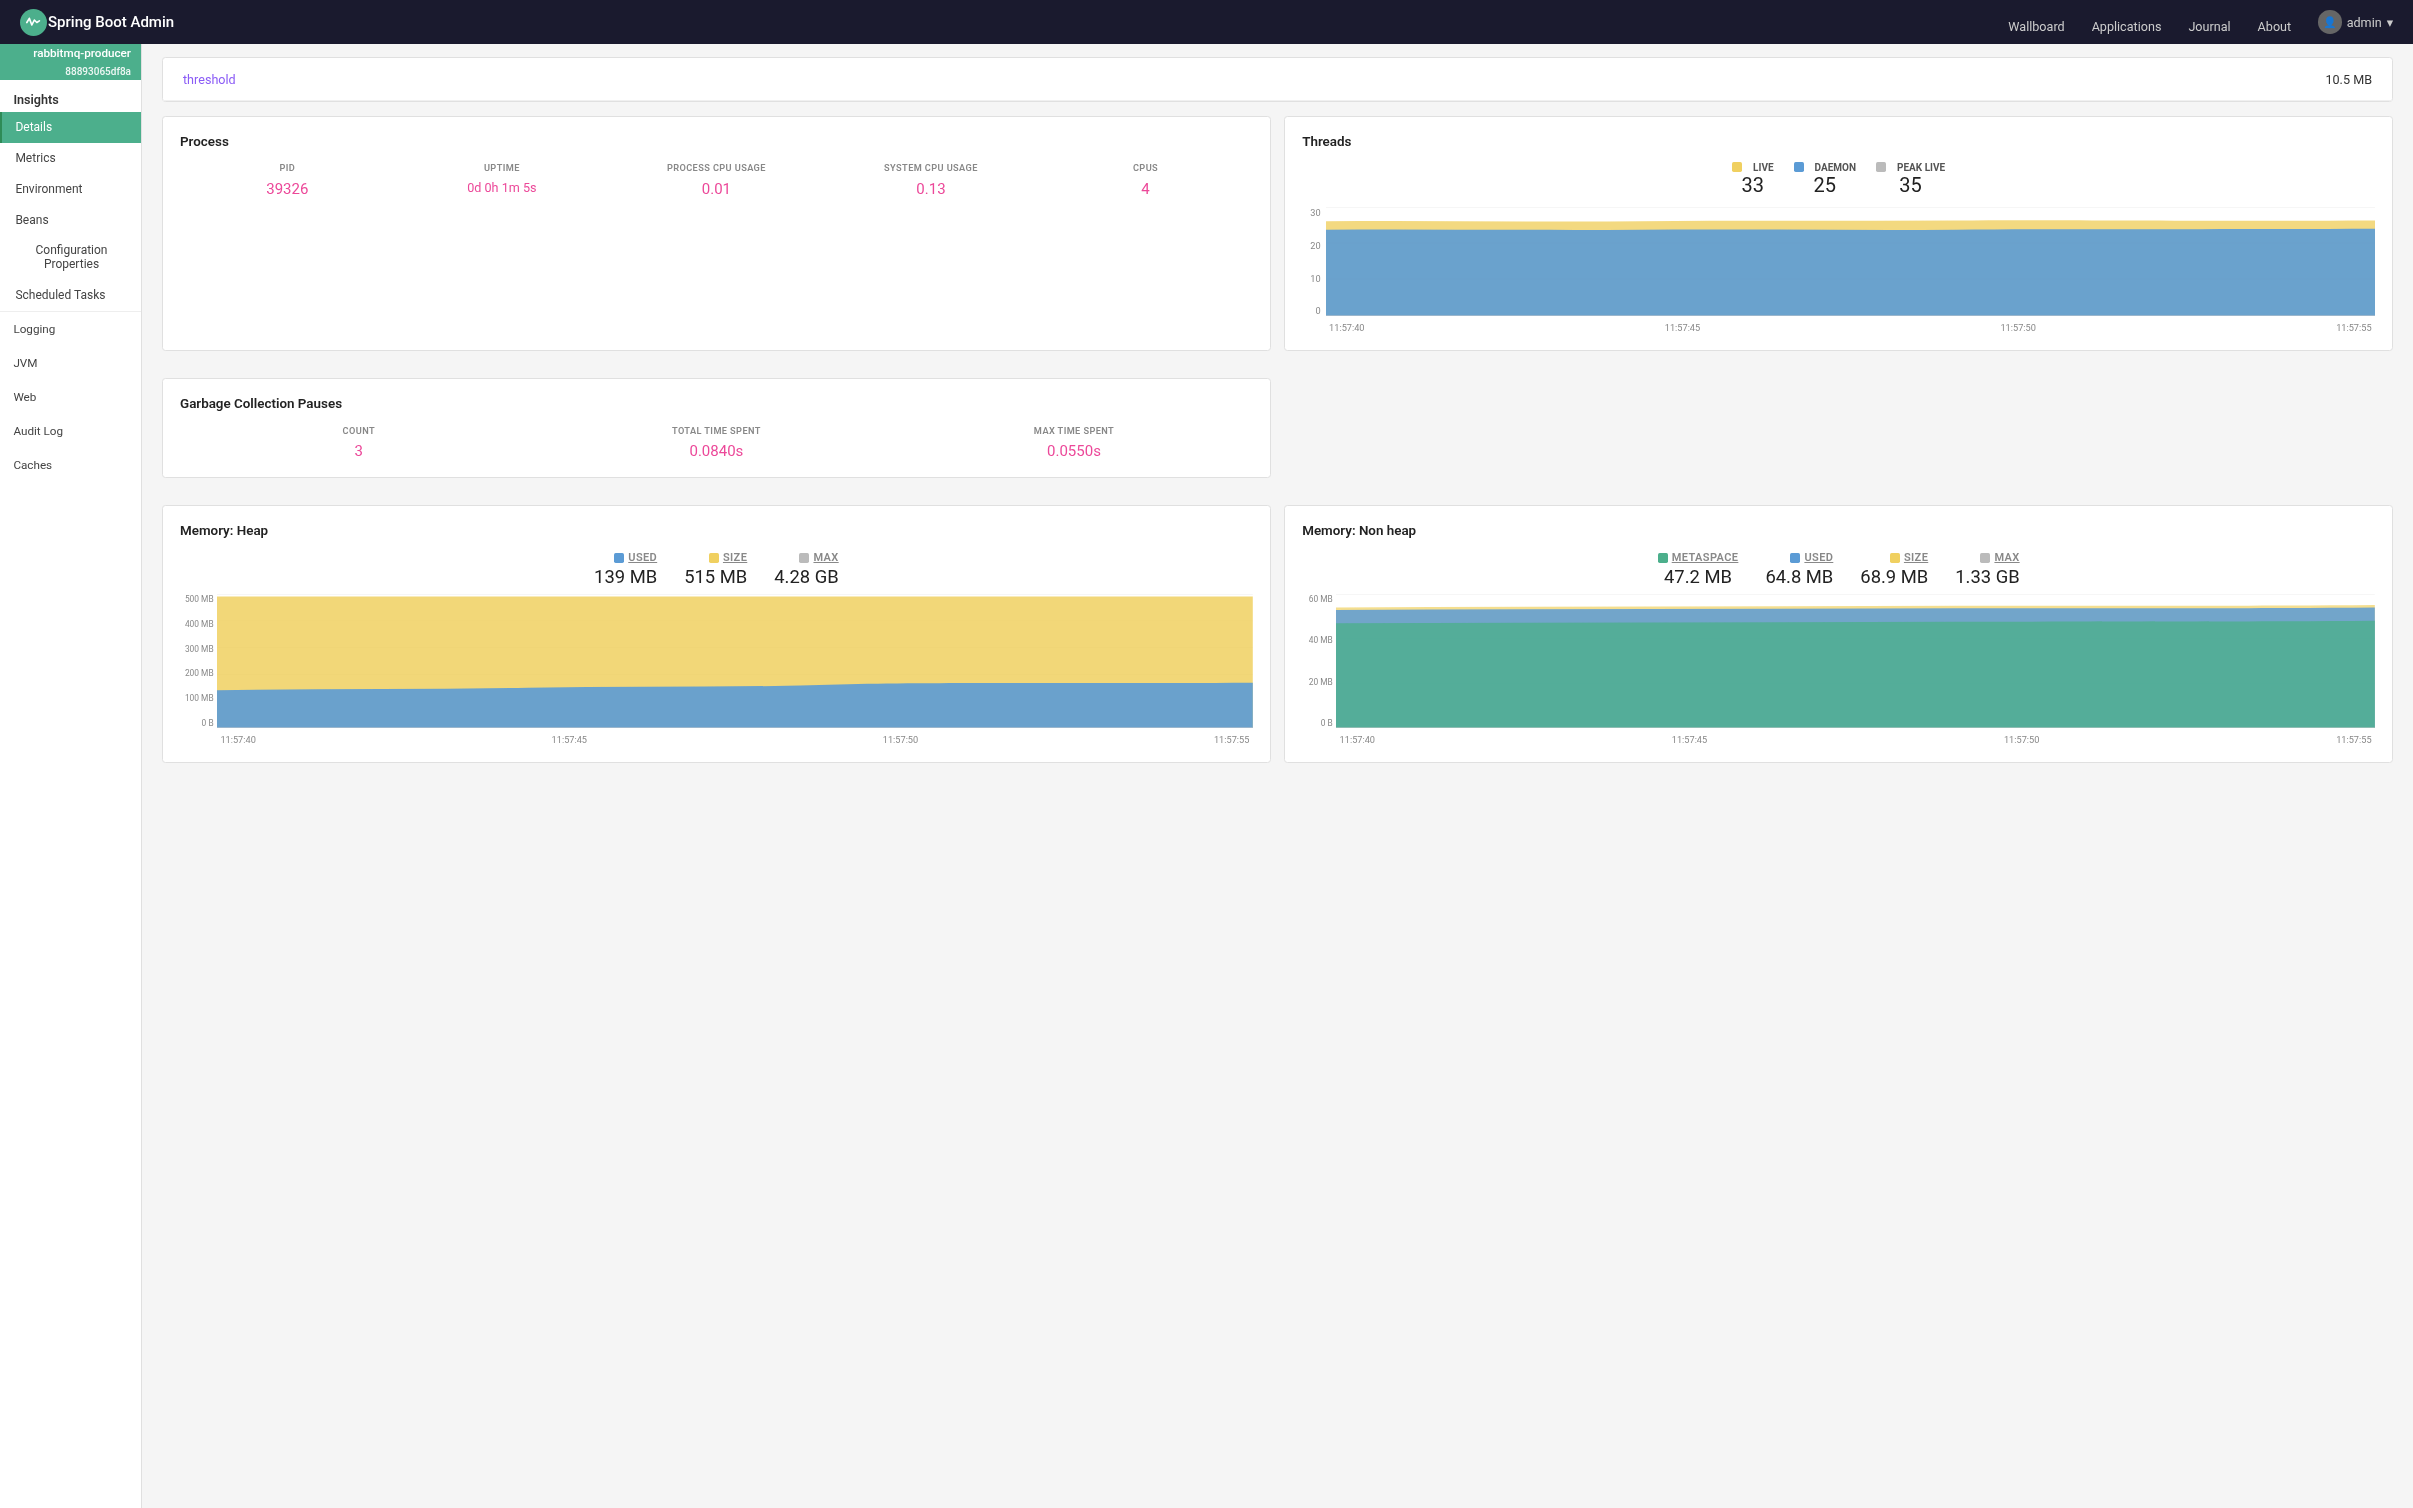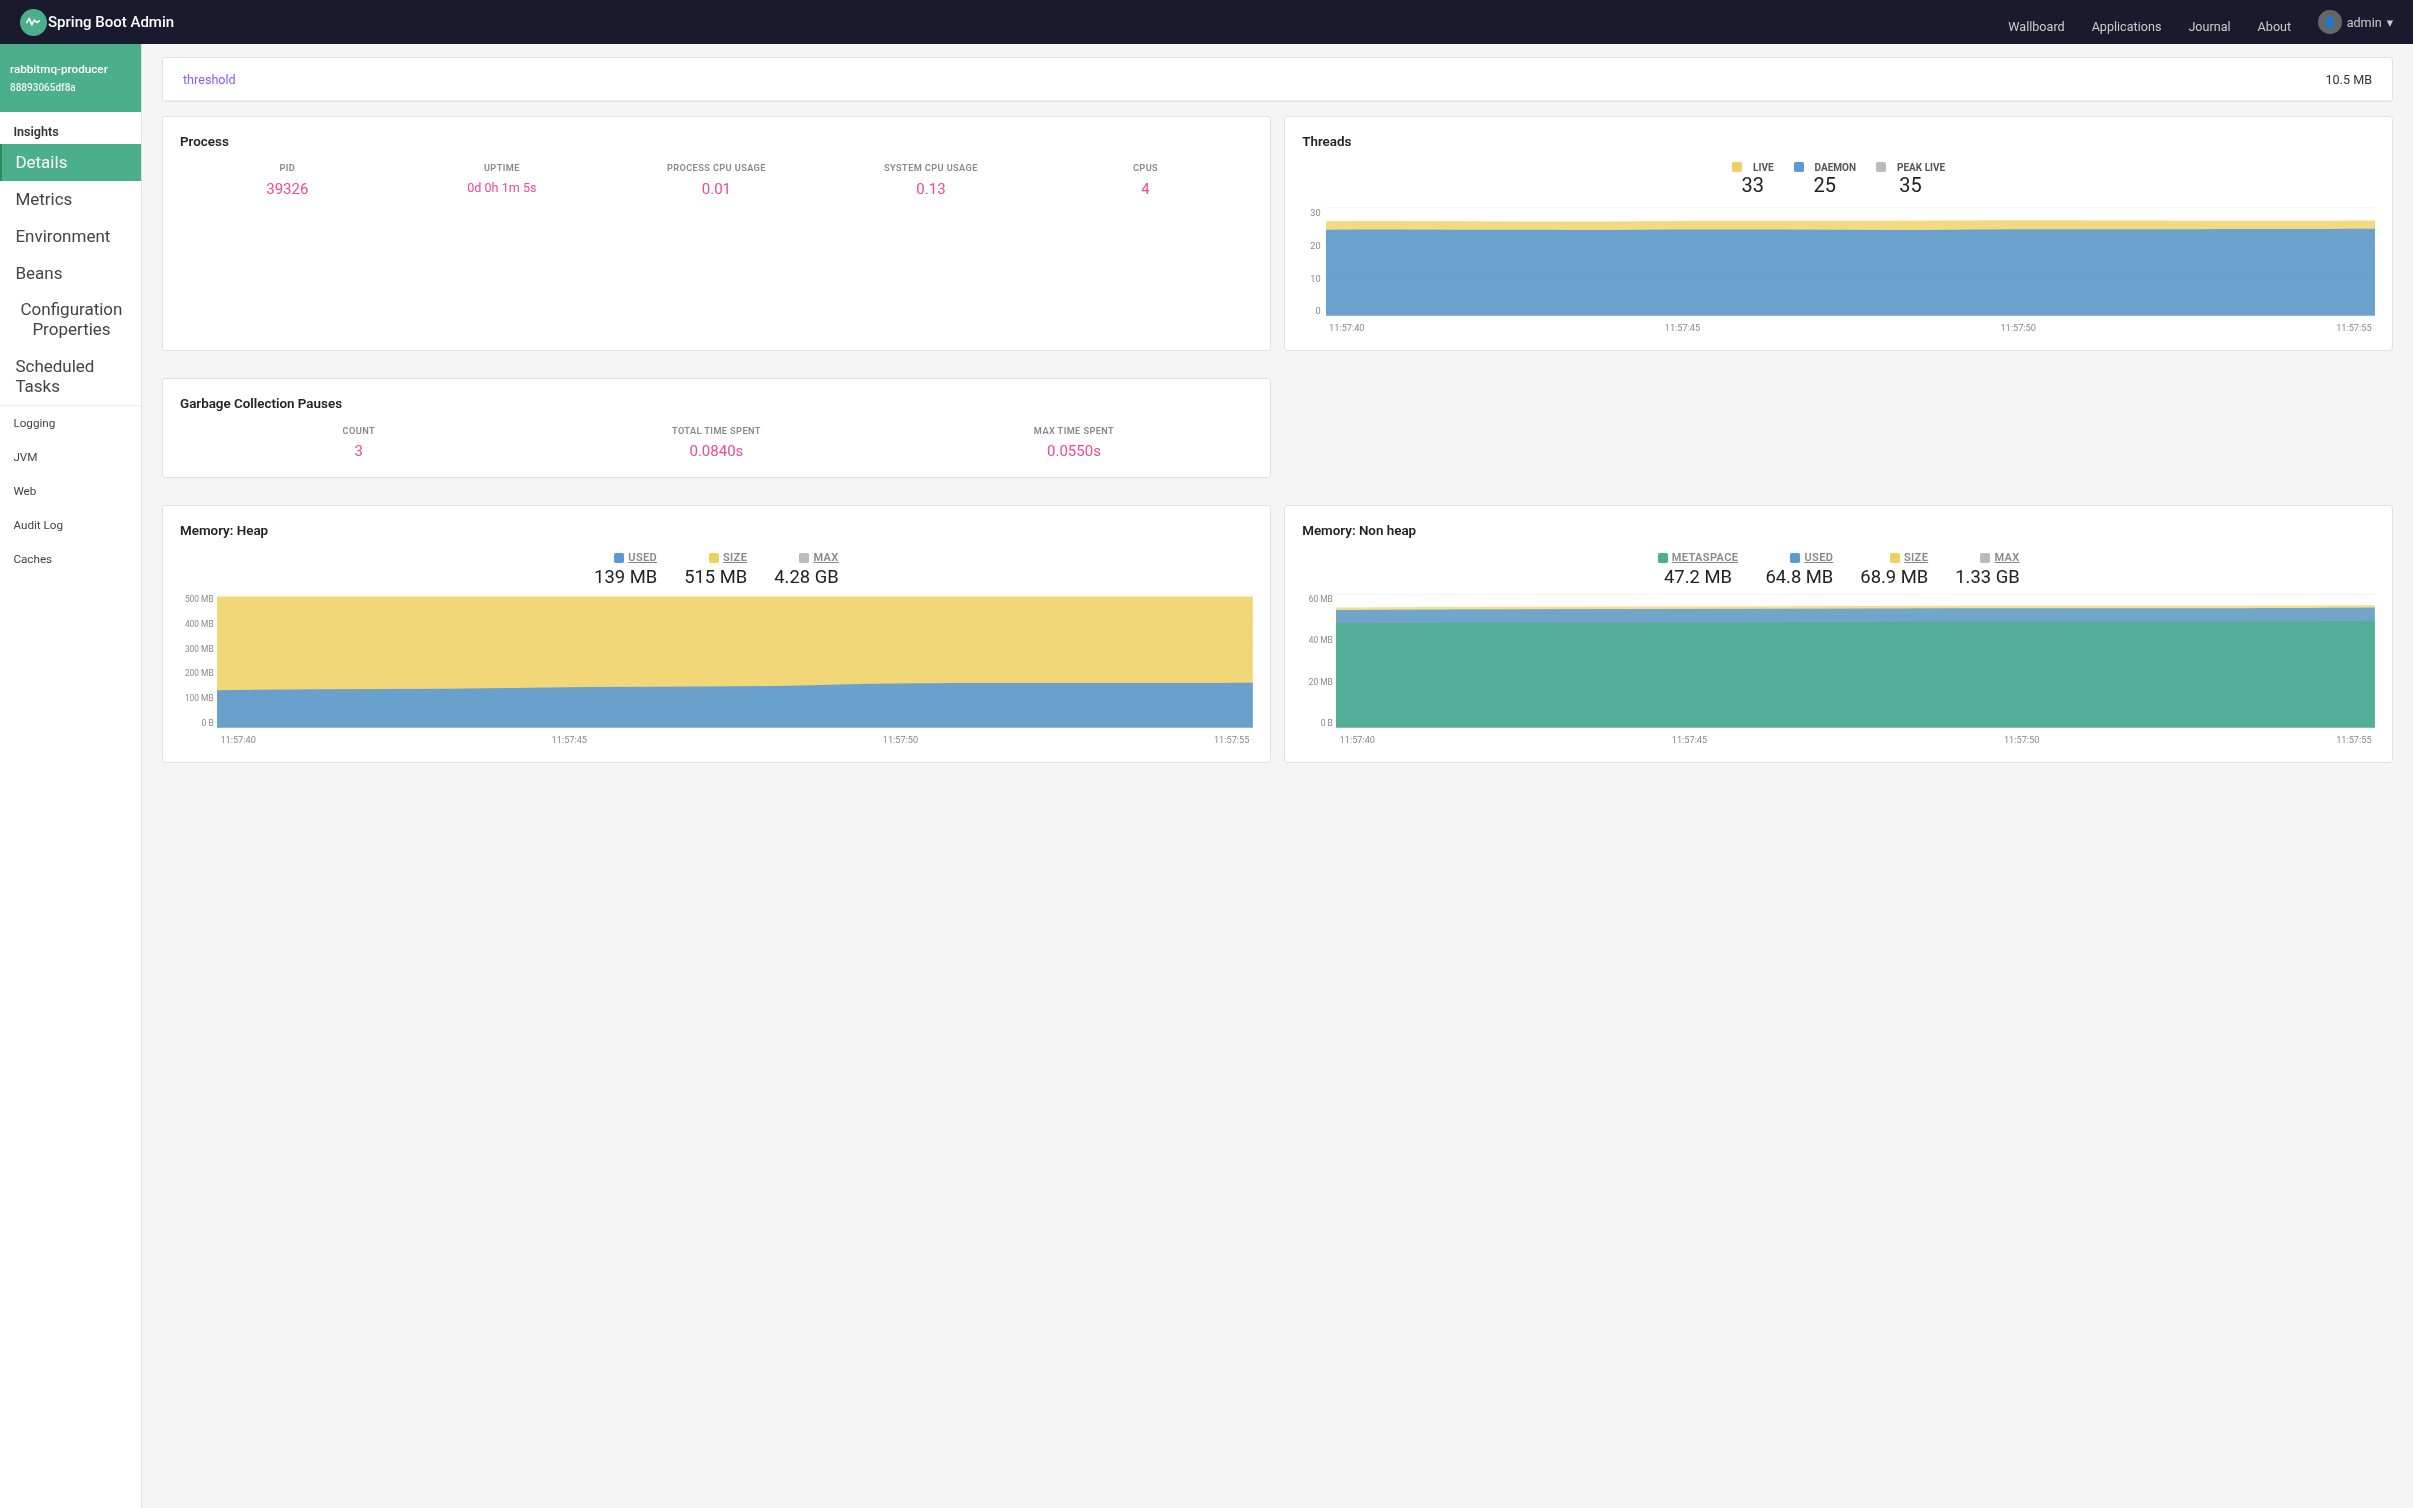--- a/index.html
+++ b/index.html
@@ -76,37 +76,37 @@
     .sidebar {
       width: 142px;
       background: #fff;
       border-right: 0.8px solid #e0e0e0;
       overflow-y: auto;
       flex-shrink: 0;
     }
     .sidebar-app-info {
       background: #4caf8c;
       color: #fff;
-      padding: 17px 10px;
-      text-align: left;
+      padding: 1px 10px;
+      text-align: right;
       font-size: 11.7px;
       font-weight: 500;
       line-height: 1.5;
     }
     .sidebar-section-label {
       padding: 11.7px 13.4px 5px;
       font-size: 12.6px;
       font-weight: 600;
       color: #333;
     }
     .sidebar-item {
       display: flex;
       align-items: center;
       padding: 8.4px 13.4px;
-      font-size: 17px;
+      font-size: 12px;
       color: #444;
       cursor: pointer;
       border-left: 2.5px solid transparent;
     }
     .sidebar-item.active {
       background: #4caf8c;
       color: #fff;
       border-left: 2.5px solid #2e8b57;
     }
     .sidebar-group {

